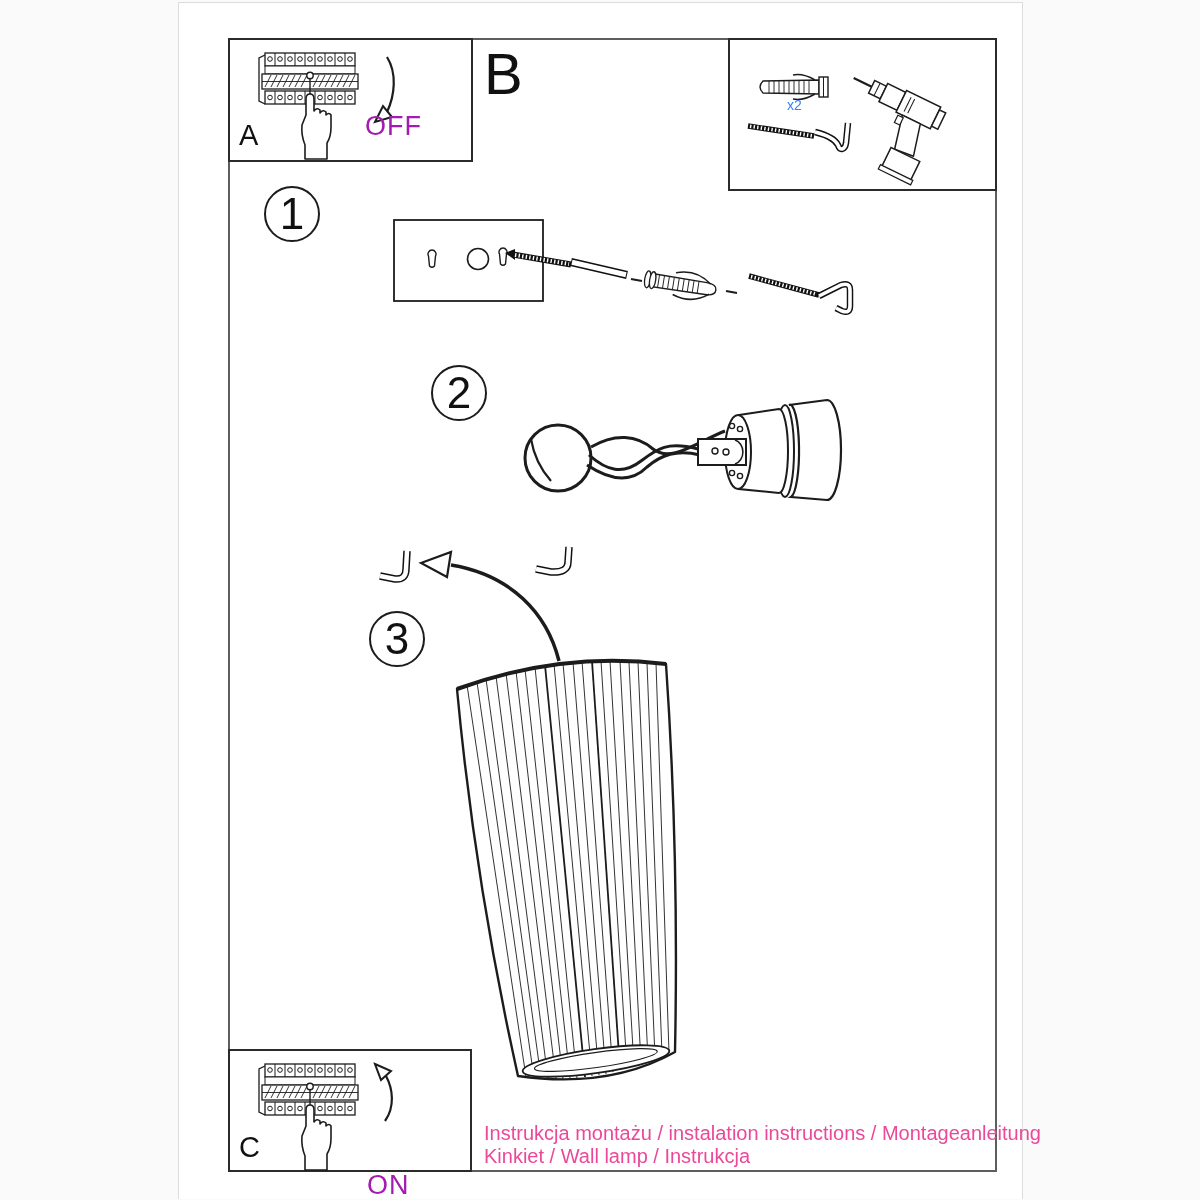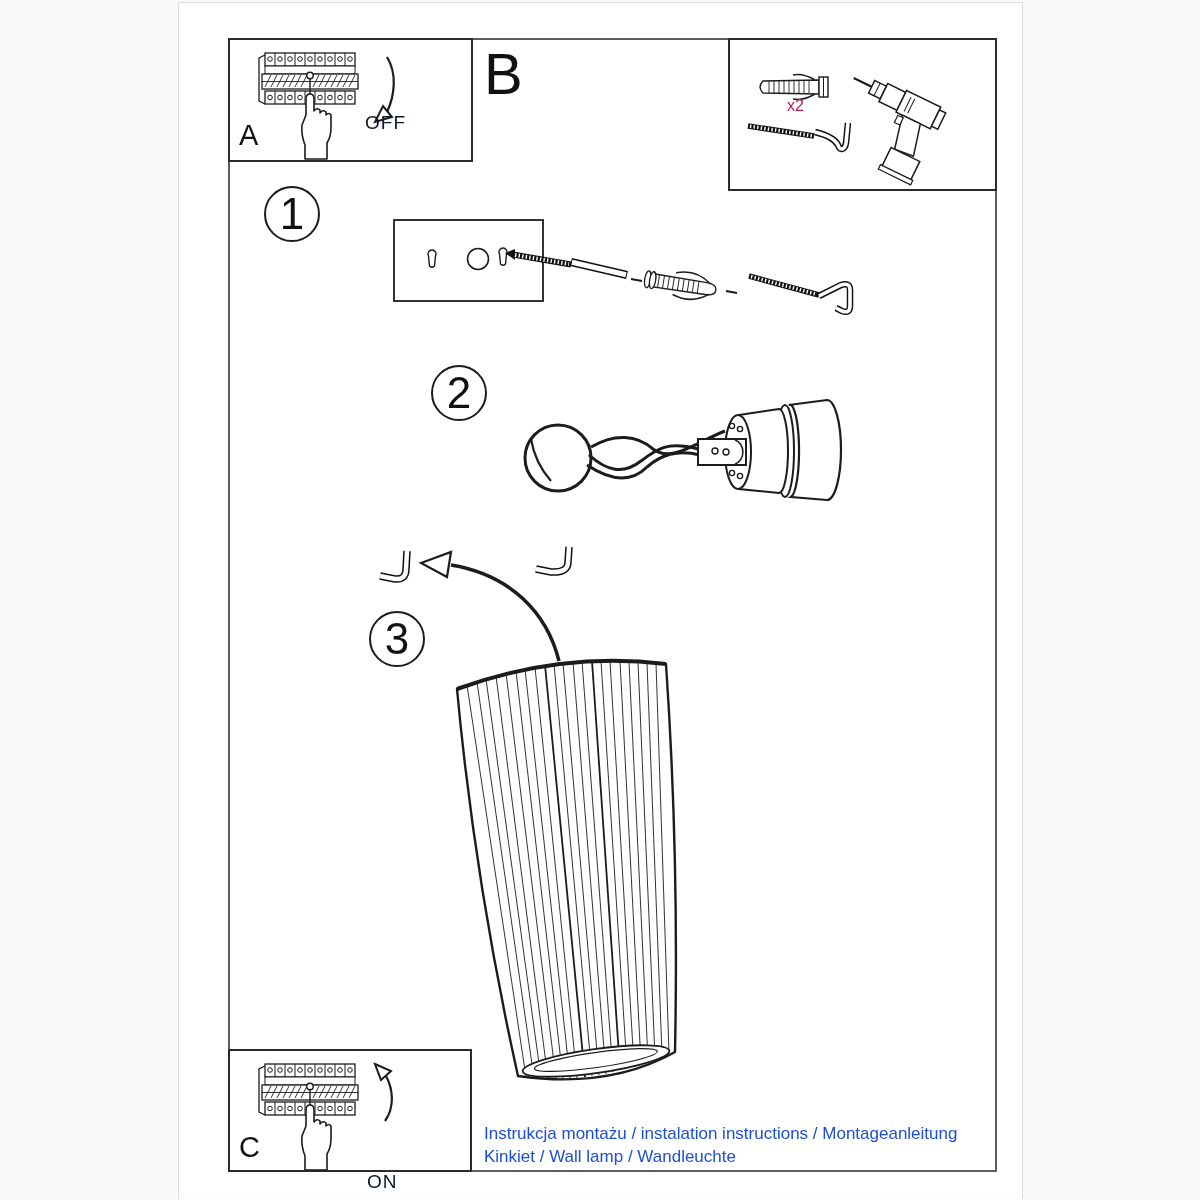--- a/index.html
+++ b/index.html
@@ -10,28 +10,28 @@
     color:#1c1c1c;
   }
   .abs{position:absolute;}
   #page{
     left:178px;top:2px;width:843px;height:1196px;
     background:#ffffff;border:1px solid #dcdcdc;border-bottom:none;
   }
   .lineart{left:0;top:0;}
   .big-letter{font-size:58px;line-height:1;color:#111;}
   .box-letter{font-size:29px;line-height:1;color:#111;}
-  .switch-word{font-size:19px;line-height:1;color:#0f172a;letter-spacing:1px;}
-  .qty{font-size:16px;line-height:1;color:#be185d;}
+  .switch-word{font-size:27px;line-height:1;color:#a21caf;letter-spacing:1px;}
+  .qty{font-size:14px;line-height:1;color:#3b82f6;}
   .step-circle{
     width:56px;height:56px;border:2.5px solid #1c1c1c;border-radius:50%;
     display:flex;align-items:center;justify-content:center;
     font-size:44px;color:#111;background:#fff;box-sizing:border-box;
   }
-  .footer-line{font-size:17px;line-height:23px;color:#1d4ed8;white-space:nowrap;text-align:right;}
+  .footer-line{font-size:20px;line-height:23px;color:#ec4899;white-space:nowrap;text-align:right;}
 </style>
 </head>
 <body>
 
 <div id="page" class="abs">
 
   <svg class="abs lineart" width="843" height="1196" viewBox="0 0 843 1196">
 
     <rect x="50" y="36" width="767" height="1132" fill="none" stroke="#5e5e5e" stroke-width="2"></rect>
     <rect x="50" y="36" width="243" height="122" fill="none" stroke="#2b2b2b" stroke-width="2"></rect>
@@ -304,15 +304,15 @@
     <span>2</span>
   </div>
   <div class="abs step-circle" style="left:190px;top:608px;">
     <span>3</span>
   </div>
 
   <div class="abs box-letter" style="left:60px;top:1130px;">C</div>
   <div class="abs switch-word" style="left:188px;top:1169px;">ON</div>
 
   <div class="abs footer-line" style="left:305px;top:1119px;">Instrukcja montażu / instalation instructions / Montageanleitung</div>
-  <div class="abs footer-line" style="left:305px;top:1142px;">Kinkiet / Wall lamp / Wandleuchte</div>
+  <div class="abs footer-line" style="left:305px;top:1142px;">Kinkiet / Wall lamp / Instrukcja</div>
 
 </div>
 
 </body></html>

